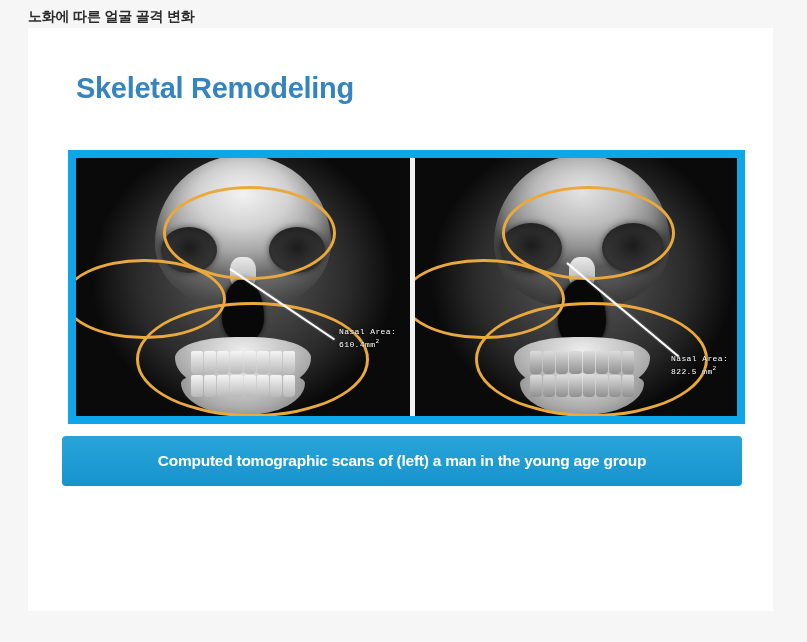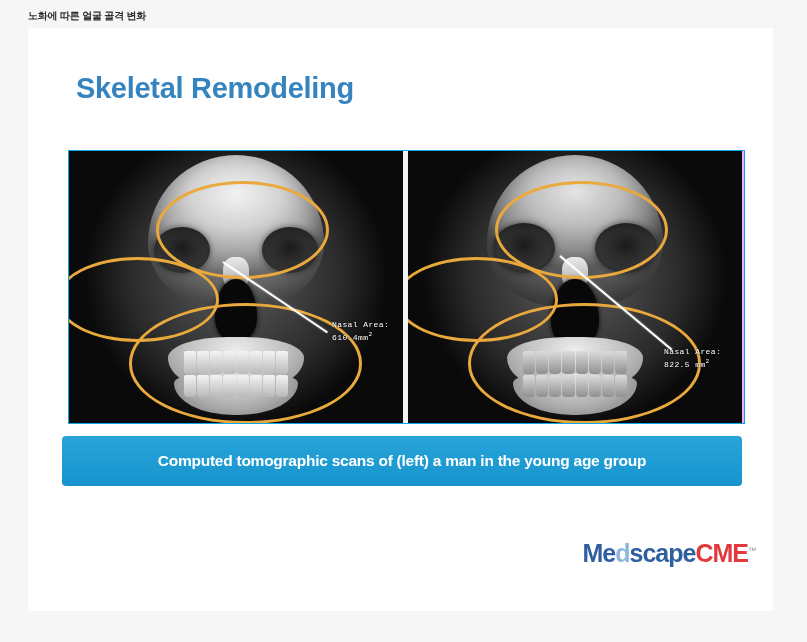--- a/index.html
+++ b/index.html
@@ -14,21 +14,21 @@
     overflow: hidden;
     font-family: "Liberation Sans", "DejaVu Sans", sans-serif;
     position: relative;
   }
 
   
   .page-header {
     position: absolute;
     left: 28px;
     top: 9px;
-    font-size: 10px;
+    font-size: 14px;
     line-height: 14px;
     color: #2b2b2b;
     font-weight: 600;
     letter-spacing: -0.2px;
     white-space: nowrap;
   }
 
   
   .slide-card {
     position: absolute;
@@ -52,21 +52,21 @@
   }
 
   
   .figure-frame {
     position: absolute;
     left: 40px;
     top: 122px;
     width: 677px;
     height: 274px;
     box-sizing: border-box;
-    border: 1px solid #0ea5e9;
+    border: 8px solid #0ea5e9;
     background: #f0abfc;
     overflow: hidden;
   }
   .scan-pane {
     position: absolute;
     top: 0;
     height: 100%;
     overflow: hidden;
     background:
       radial-gradient(ellipse 58% 70% at 50% 46%, #5e5e5e 0%, #2a2a2a 55%, #0a0a0a 78%),
@@ -350,17 +350,14 @@
         <div><span>822.5 mm</span><sup>2</sup></div>
       </div>
     </div>
   </div>
 
   <div class="caption-banner">
     <div>Computed tomographic scans of (left) a man in the young age group</div>
   </div>
 
 
-  <div class="logo">
-    <span class="med">Me</span><span class="d">d</span><span class="scape">scape</span><span class="cme">CME</span><span class="tm">™</span>
-  </div>
 
 </div>
 
 </body></html>

